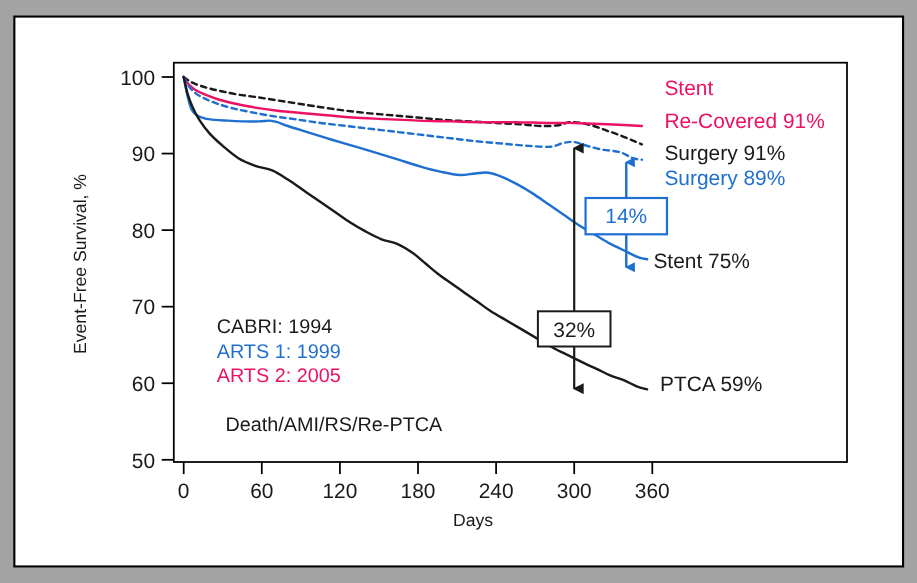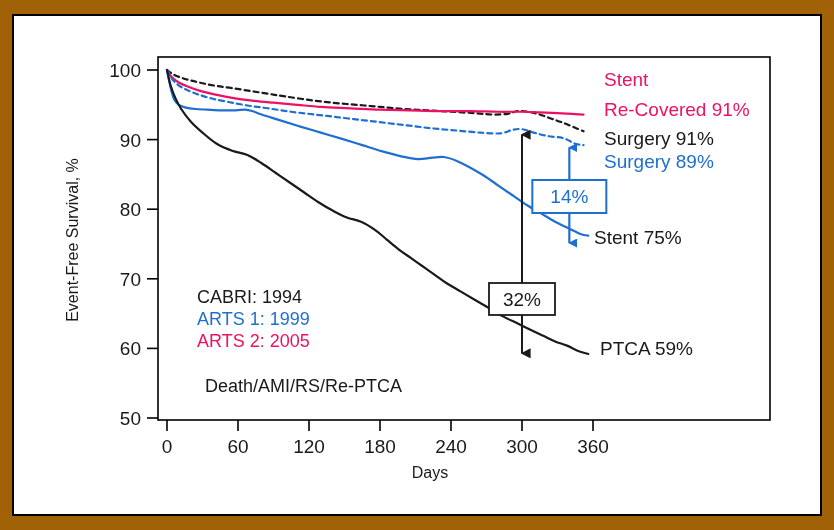--- a/index.html
+++ b/index.html
@@ -10,21 +10,21 @@
   body {
     width: 834px;
     height: 530px;
     font-family: "Liberation Sans", sans-serif;
     overflow: hidden;
   }
   #figure {
     position: relative;
     width: 834px;
     height: 530px;
-    background: #a16207;
+    background: #a3a3a3;
   }
   #outer-frame {
     position: absolute;
     left: 12px;
     top: 14px;
     width: 810px;
     height: 502px;
     border: 2px solid #000000;
     box-sizing: border-box;
     background: #ffffff;

